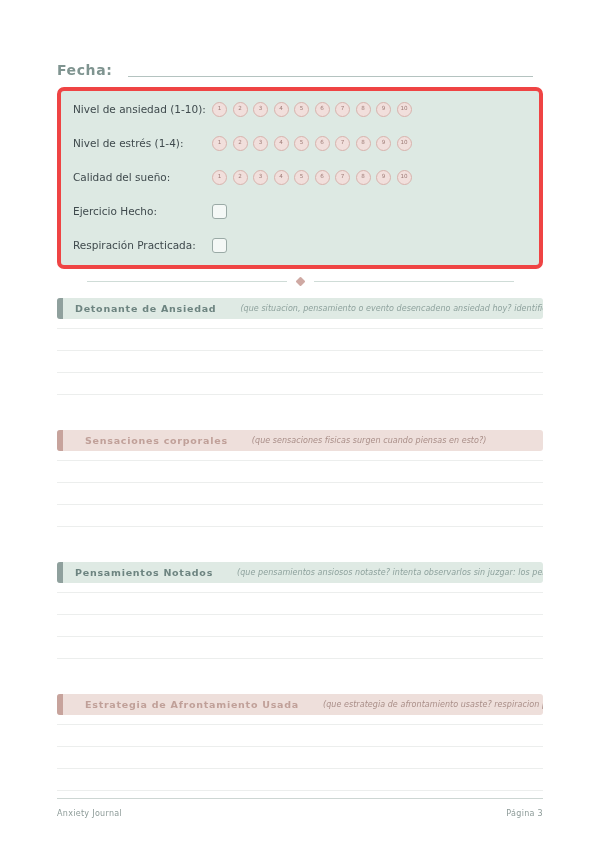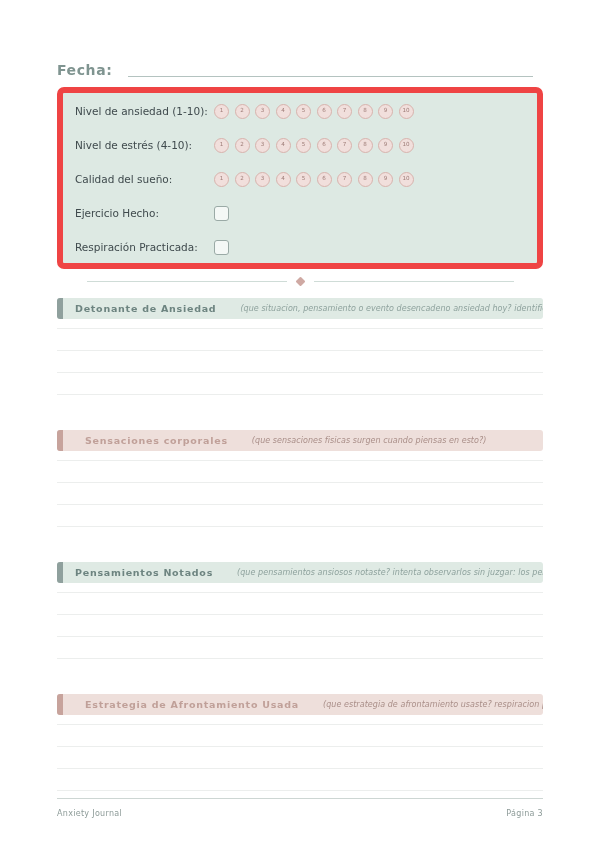--- a/index.html
+++ b/index.html
@@ -52,21 +52,21 @@
 
   
   .panel {
     position: absolute;
     left: 57px;
     top: 87px;
     width: 486px;
     height: 182px;
     box-sizing: border-box;
     background: #dde9e3;
-    border: 6px solid #ef4444;
+    border: 4px solid #ef4444;
     border-radius: 7px;
   }
   .panel-row {
     position: absolute;
     left: 12px;
     right: 12px;
     height: 22px;
     display: flex;
     align-items: center;
   }
@@ -244,21 +244,21 @@
         <span class="bubble">5</span>
         <span class="bubble">6</span>
         <span class="bubble">7</span>
         <span class="bubble">8</span>
         <span class="bubble">9</span>
         <span class="bubble">10</span>
       </span>
     </div>
 
     <div class="panel-row r1">
-      <span class="row-label">Nivel de estrés (4-10):</span>
+      <span class="row-label">Nivel de estrés (1-4):</span>
       <span class="scale">
         <span class="bubble">1</span>
         <span class="bubble">2</span>
         <span class="bubble">3</span>
         <span class="bubble">4</span>
         <span class="bubble">5</span>
         <span class="bubble">6</span>
         <span class="bubble">7</span>
         <span class="bubble">8</span>
         <span class="bubble">9</span>

